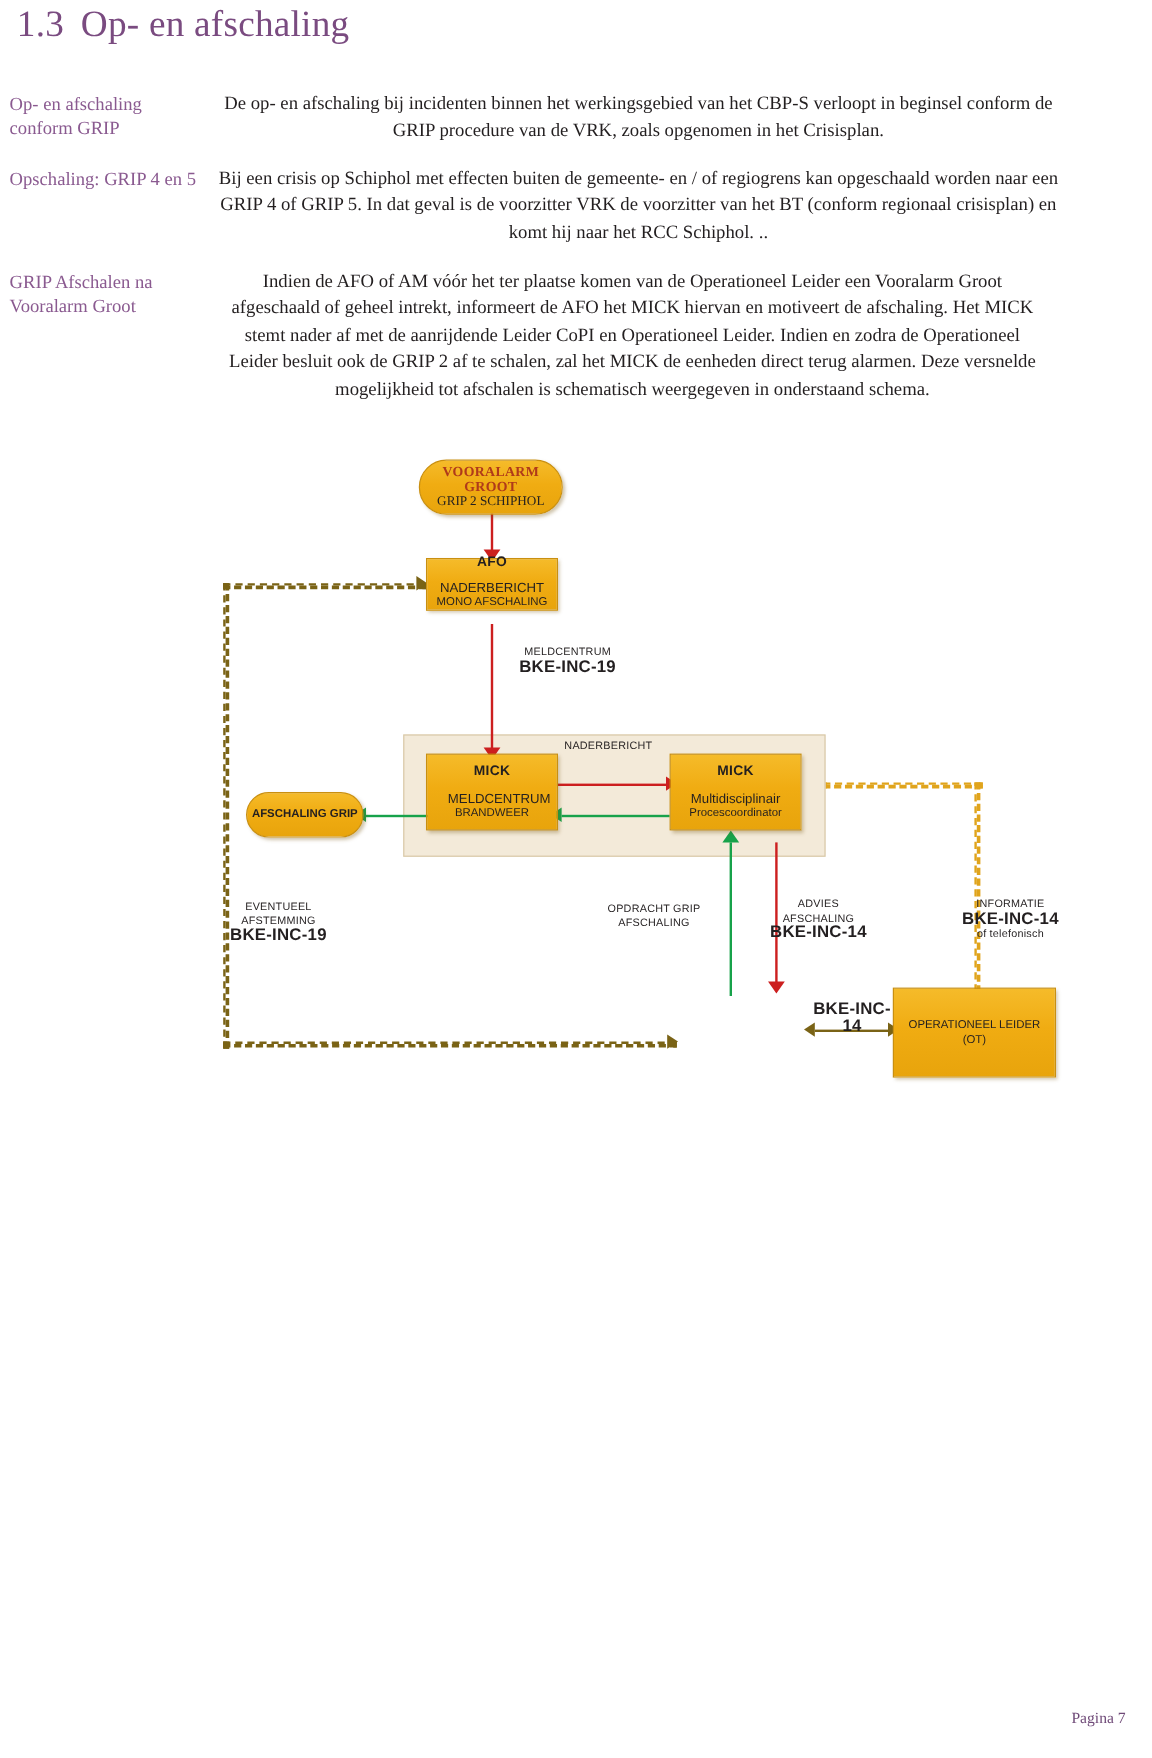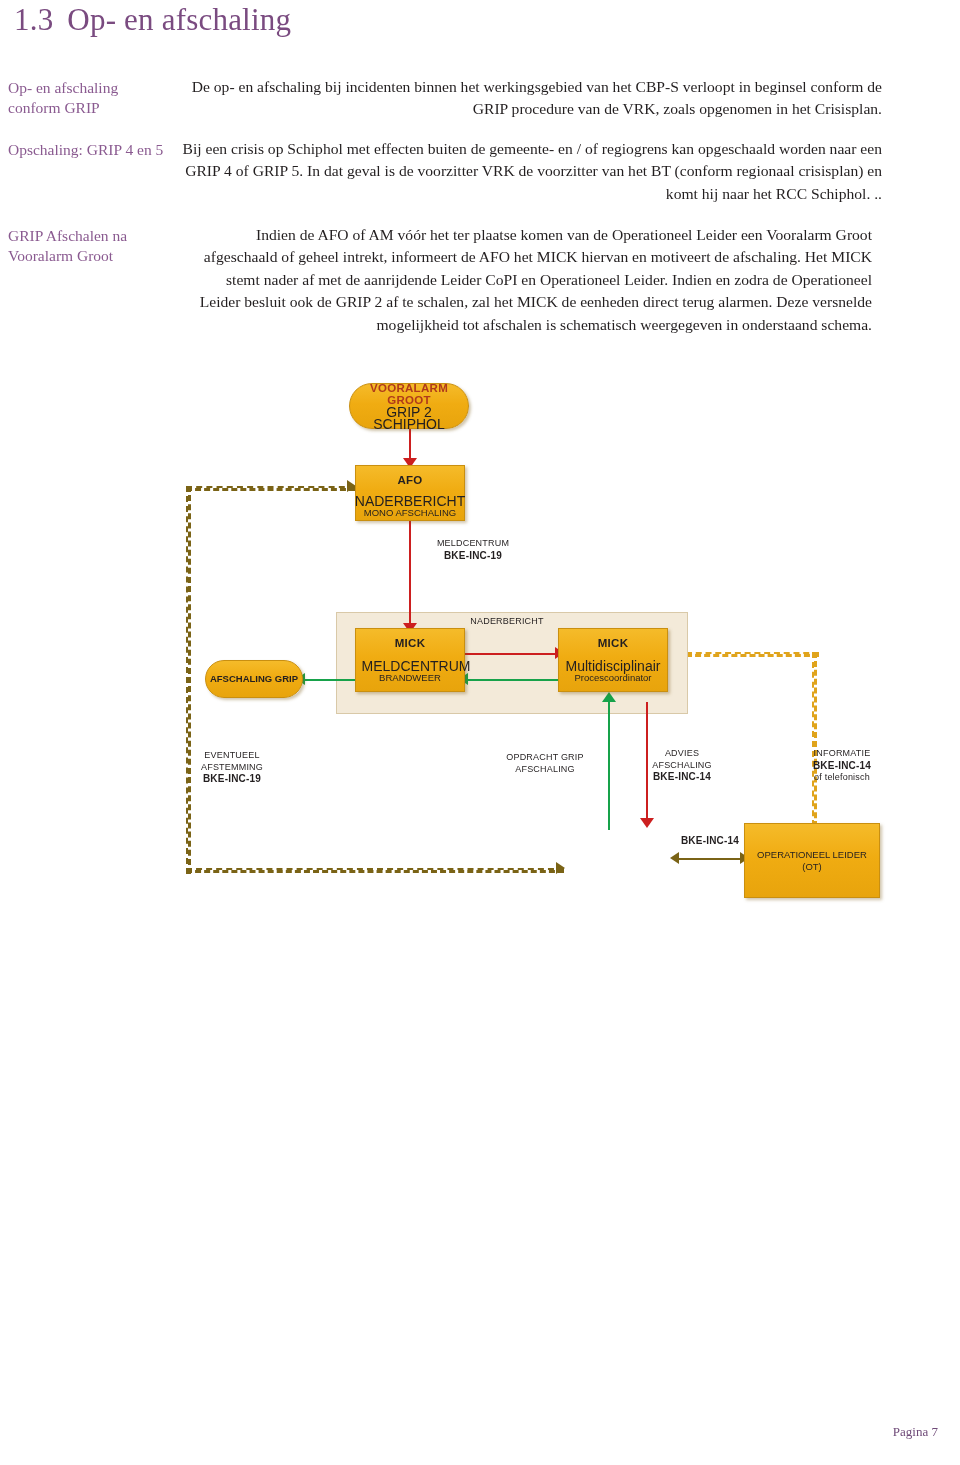--- a/index.html
+++ b/index.html
@@ -27,55 +27,55 @@
     margin-bottom:0;
   }
   .side-head.s1{ position:absolute; top:0; left:0; }
   .side-head.s2{ position:absolute; top:62px; left:0; }
   .side-head.s3{ position:absolute; top:148px; left:0; }
 
   #maintext{ position:absolute; left:182px; top:76px; width:700px; }
   .para{
     font-family:"Liberation Serif", serif;
     font-size:15.6px; line-height:22.4px; color:#231f20;
-    text-align:right;
+    text-align:center;
   }
   .p1{ position:absolute; top:0; left:0; width:700px; }
   .p2{ position:absolute; top:62px; left:0; width:700px; }
   .p3{ position:absolute; top:148px; left:0; width:690px; }
 
   
   #diagram{
     position:absolute; left:0; top:380px; width:960px; height:530px;
   }
   .node{
     position:absolute; box-sizing:border-box;
     background:linear-gradient(180deg,#f5bb2a 0%, #f0ac12 45%, #e8a40c 100%);
     border:1px solid #c98f10;
     box-shadow:2px 2px 3px rgba(120,90,20,.35);
     display:flex; flex-direction:column; align-items:center; justify-content:center;
     color:#231f20; text-align:center;
   }
   .node .t1{ font-weight:bold; font-size:11.5px; letter-spacing:.3px; }
-  .node .t2{ font-size:14px; line-height:12px; }
+  .node .t2{ font-size:11px; line-height:12px; }
   .node .t2b{ font-size:9.5px; line-height:12px; }
   .pill{ border-radius:28px; }
 
   
   #mick-panel{
     position:absolute; left:336px; top:612px; width:350px; height:100px;
     background:#f3ead9; border:1px solid #d9c9a8;
   }
 
   
   .lbl{
     position:absolute; text-align:center; color:#231f20;
     font-size:9px; line-height:11.5px; letter-spacing:.2px;
   }
-  .lbl b{ font-size:10px;margin-top:25px; }
+  .lbl b{ font-size:14px;margin-top:25px; }
 
   
   .line{ position:absolute; }
   .vline{ width:0; border-left-width:2px; border-left-style:solid; }
   .hline{ height:0; border-top-width:2px; border-top-style:solid; }
   .arrow{ position:absolute; width:0; height:0; }
 
   
   .dash-olive{ border-color:#7a6316; border-style:dashed; }
   .dash-amber{ border-color:#e0a41c; border-style:dashed; }
@@ -139,26 +139,26 @@
   <div class="line vline" style="left:608px; top:322px; height:128px; border-left-color:#17a24a;"></div>
   <div class="arrow" style="left:602px; top:312px; border-left:7px solid transparent; border-right:7px solid transparent; border-bottom:10px solid #17a24a;"></div>
 
   <div class="line vline" style="left:646px; top:322px; height:118px; border-left-color:#cc1f1f;"></div>
   <div class="arrow" style="left:640px; top:438px; border-left:7px solid transparent; border-right:7px solid transparent; border-top:10px solid #cc1f1f;"></div>
 
   <div class="line hline" style="left:679px; top:478px; width:63px; border-top-color:#7a6316;"></div>
   <div class="arrow" style="left:670px; top:472px; border-top:6px solid transparent; border-bottom:6px solid transparent; border-right:9px solid #7a6316;"></div>
   <div class="arrow" style="left:740px; top:472px; border-top:6px solid transparent; border-bottom:6px solid transparent; border-left:9px solid #7a6316;"></div>
 
-  <div class="node pill" style="left:349px; top:3px; width:120px; height:46px;">
+  <div class="node pill" style="left:349px; top:3px; width:120px; height:46px;font-family:Liberation Serif, serif;">
     <span class="t1" style="color:#b03a1a;">VOORALARM GROOT</span>
     <span class="t2">GRIP 2 SCHIPHOL</span>
   </div>
 
-  <div class="node" style="left:355px; top:85px; width:110px; height:56px; justify-content:center; padding-top:7px;">
+  <div class="node" style="left:355px; top:85px; width:110px; height:44px; justify-content:flex-end; padding-top:7px;">
     <span class="t1">AFO</span>
     <span class="t2" style="margin-top:9px;">NADERBERICHT</span>
     <span class="t2b">MONO AFSCHALING</span>
   </div>
 
   <div class="node" style="left:355px; top:248px; width:110px; height:64px; justify-content:flex-start; padding-top:8px;">
     <span class="t1">MICK</span>
     <span class="t2" style="margin-top:11px;margin-left:12px;">MELDCENTRUM</span>
     <span class="t2b">BRANDWEER</span>
   </div>

